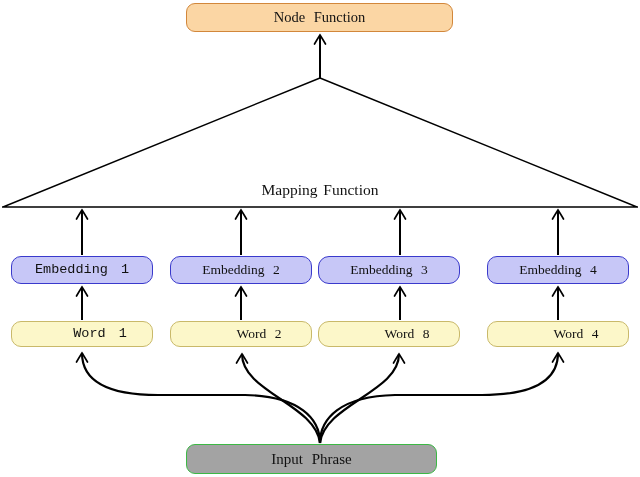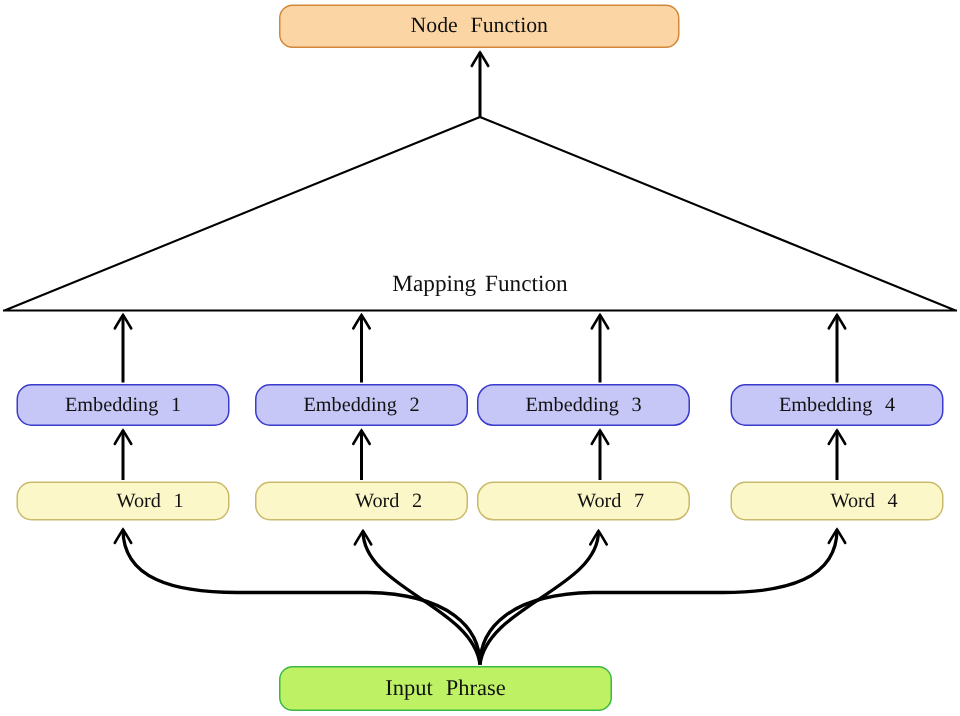--- a/index.html
+++ b/index.html
@@ -32,25 +32,25 @@
     background:#c7c7f7;border-color:#3a3acc;border-radius:10px;
     font-size:13.5px;
   }
   .box-word{
     top:321px;height:26px;width:142px;
     background:#fcf7c9;border-color:#c9b96a;border-radius:10px;
     font-size:13.5px;
     padding-left:36px;
   }
   .box-input{
-    left:186px;top:444px;width:222px;height:30px;
-    background:#bef264;border-color:#3cb845;border-radius:9px;
+    left:186px;top:444px;width:251px;height:30px;
+    background:#a3a3a3;border-color:#3cb845;border-radius:9px;
     font-size:15px;
   }
-  .col-1{left:11px;}  .col-2{left:170px;}
+  .col-1{left:11px;font-family:Liberation Mono, monospace;}  .col-2{left:170px;}
   .col-3{left:318px;border-radius:11px;} .col-4{left:487px;}
   .mapping-label{
     position:absolute;left:0;top:133px;width:640px;
     text-align:center;font-size:15.5px;
     word-spacing:2px;
     margin-top:48px;
   }
 </style>
 </head>
 <body>
@@ -103,21 +103,21 @@
     <span>Embedding 4</span>
   </div>
 
   <div class="box box-word col-1">
     <span>Word 1</span>
   </div>
   <div class="box box-word col-2">
     <span>Word 2</span>
   </div>
   <div class="box box-word col-3">
-    <span>Word 7</span>
+    <span>Word 8</span>
   </div>
   <div class="box box-word col-4">
     <span>Word 4</span>
   </div>
 
   <div class="box box-input">
     <span>Input Phrase</span>
   </div>
 
 </div>

